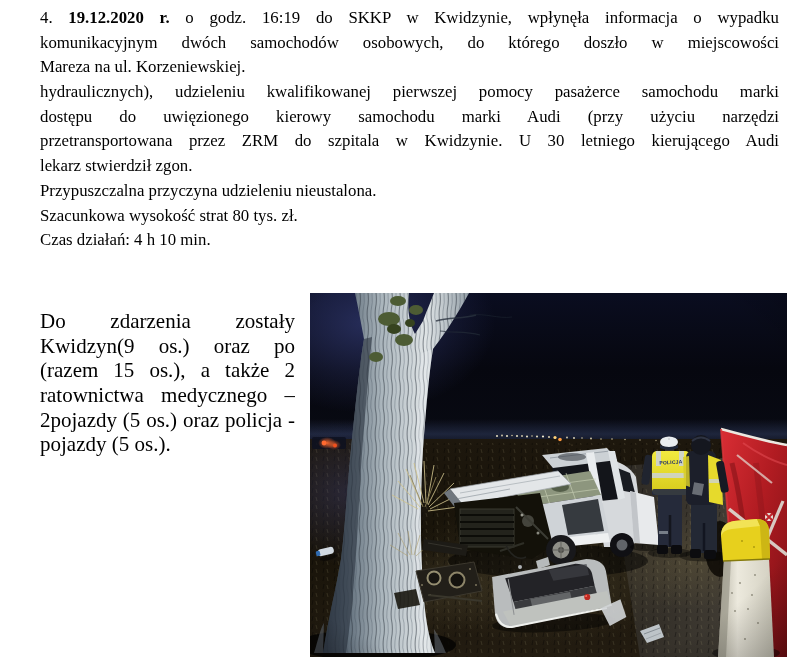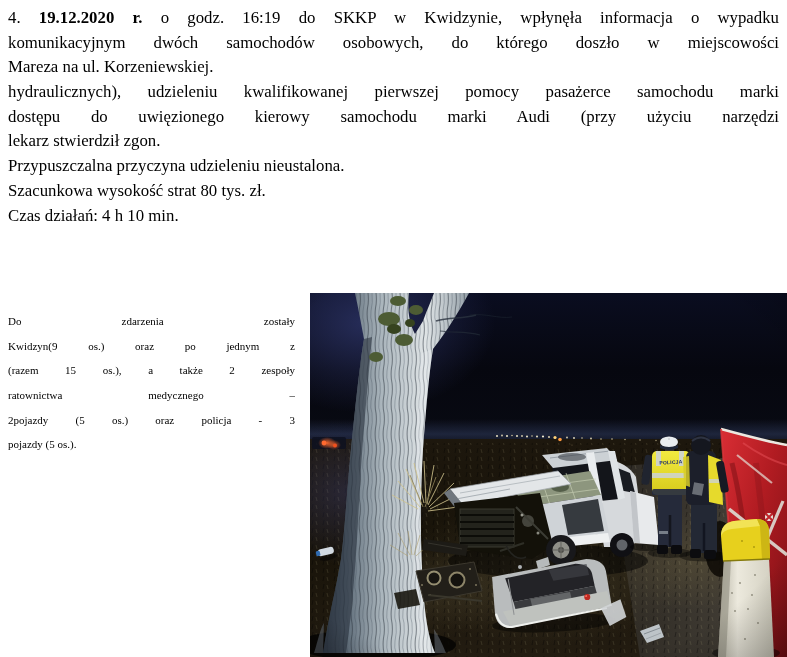--- a/index.html
+++ b/index.html
@@ -1,36 +1,37 @@
 <!DOCTYPE html>
 <html lang="pl"><head>
 <meta charset="utf-8">
 <style>
   html,body{margin:0;padding:0;background:#ffffff;}
   body{width:787px;height:657px;overflow:hidden;font-family:"Liberation Serif",serif;color:#000;}
   .page{position:relative;width:787px;height:657px;background:#fff;}
   .report-text{position:absolute;left:8px;top:6px;width:771px;font-size:16.8px;line-height:24.7px;}
-  .left-col{position:absolute;left:8px;top:309px;width:287px;font-size:11px;line-height:24.7px;}
-  .line{text-align:justify;text-align-last:justify;height:24.7px;overflow:hidden;white-space:normal;}
+  .left-col{position:absolute;left:8px;top:309px;width:287px;font-size:21px;line-height:24.7px;}
+  .line{text-align:justify;text-align-last:justify;height:24.7px;overflow:hidden;white-space:normal;margin-left:32px;}
   .line.last{text-align-last:left;}
   .b{font-weight:bold;}
   .photo{position:absolute;left:310px;top:293px;width:477px;height:364px;overflow:hidden;background:#06070f;}
   svg{display:block;}
 </style>
 </head>
 <body>
 
 <div class="page">
 
   <div class="report-text">
       <div class="line"><span>4. </span><span class="b">19.12.2020 r.</span><span> o godz. 16:19 do SKKP w Kwidzynie, wpłynęła informacja o wypadku</span></div>
       <div class="line"><span>komunikacyjnym dwóch samochodów osobowych, do którego doszło w miejscowości</span></div>
       <div class="line last"><span>Mareza na ul. Korzeniewskiej.</span></div>
       <div class="line"><span>hydraulicznych), udzieleniu kwalifikowanej pierwszej pomocy pasażerce samochodu marki</span></div>
       <div class="line"><span>dostępu do uwięzionego kierowy samochodu marki Audi (przy użyciu narzędzi</span></div>
+      <div class="line"><span>przetransportowana przez ZRM do szpitala w Kwidzynie. U 30 letniego kierującego Audi</span></div>
       <div class="line last"><span>lekarz stwierdził zgon.</span></div>
       <div class="line last"><span>Przypuszczalna przyczyna udzieleniu nieustalona.</span></div>
       <div class="line last"><span>Szacunkowa wysokość strat 80 tys. zł.</span></div>
       <div class="line last"><span>Czas działań: 4 h 10 min.</span></div>
     </div>
 
   <div class="left-col">
       <div class="line"><span>Do zdarzenia zostały</span></div>
       <div class="line"><span>Kwidzyn(9 os.) oraz po jednym z</span></div>
       <div class="line"><span>(razem 15 os.), a także 2 zespoły</span></div>

